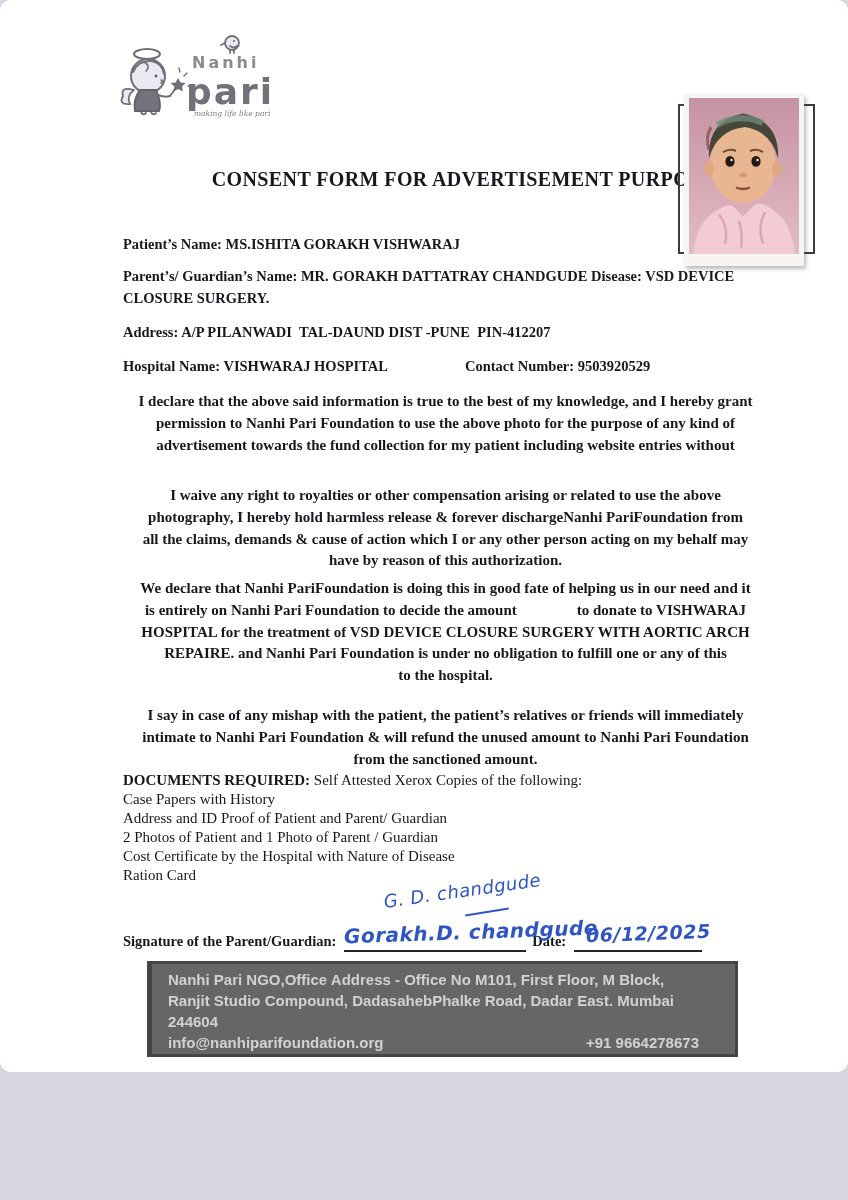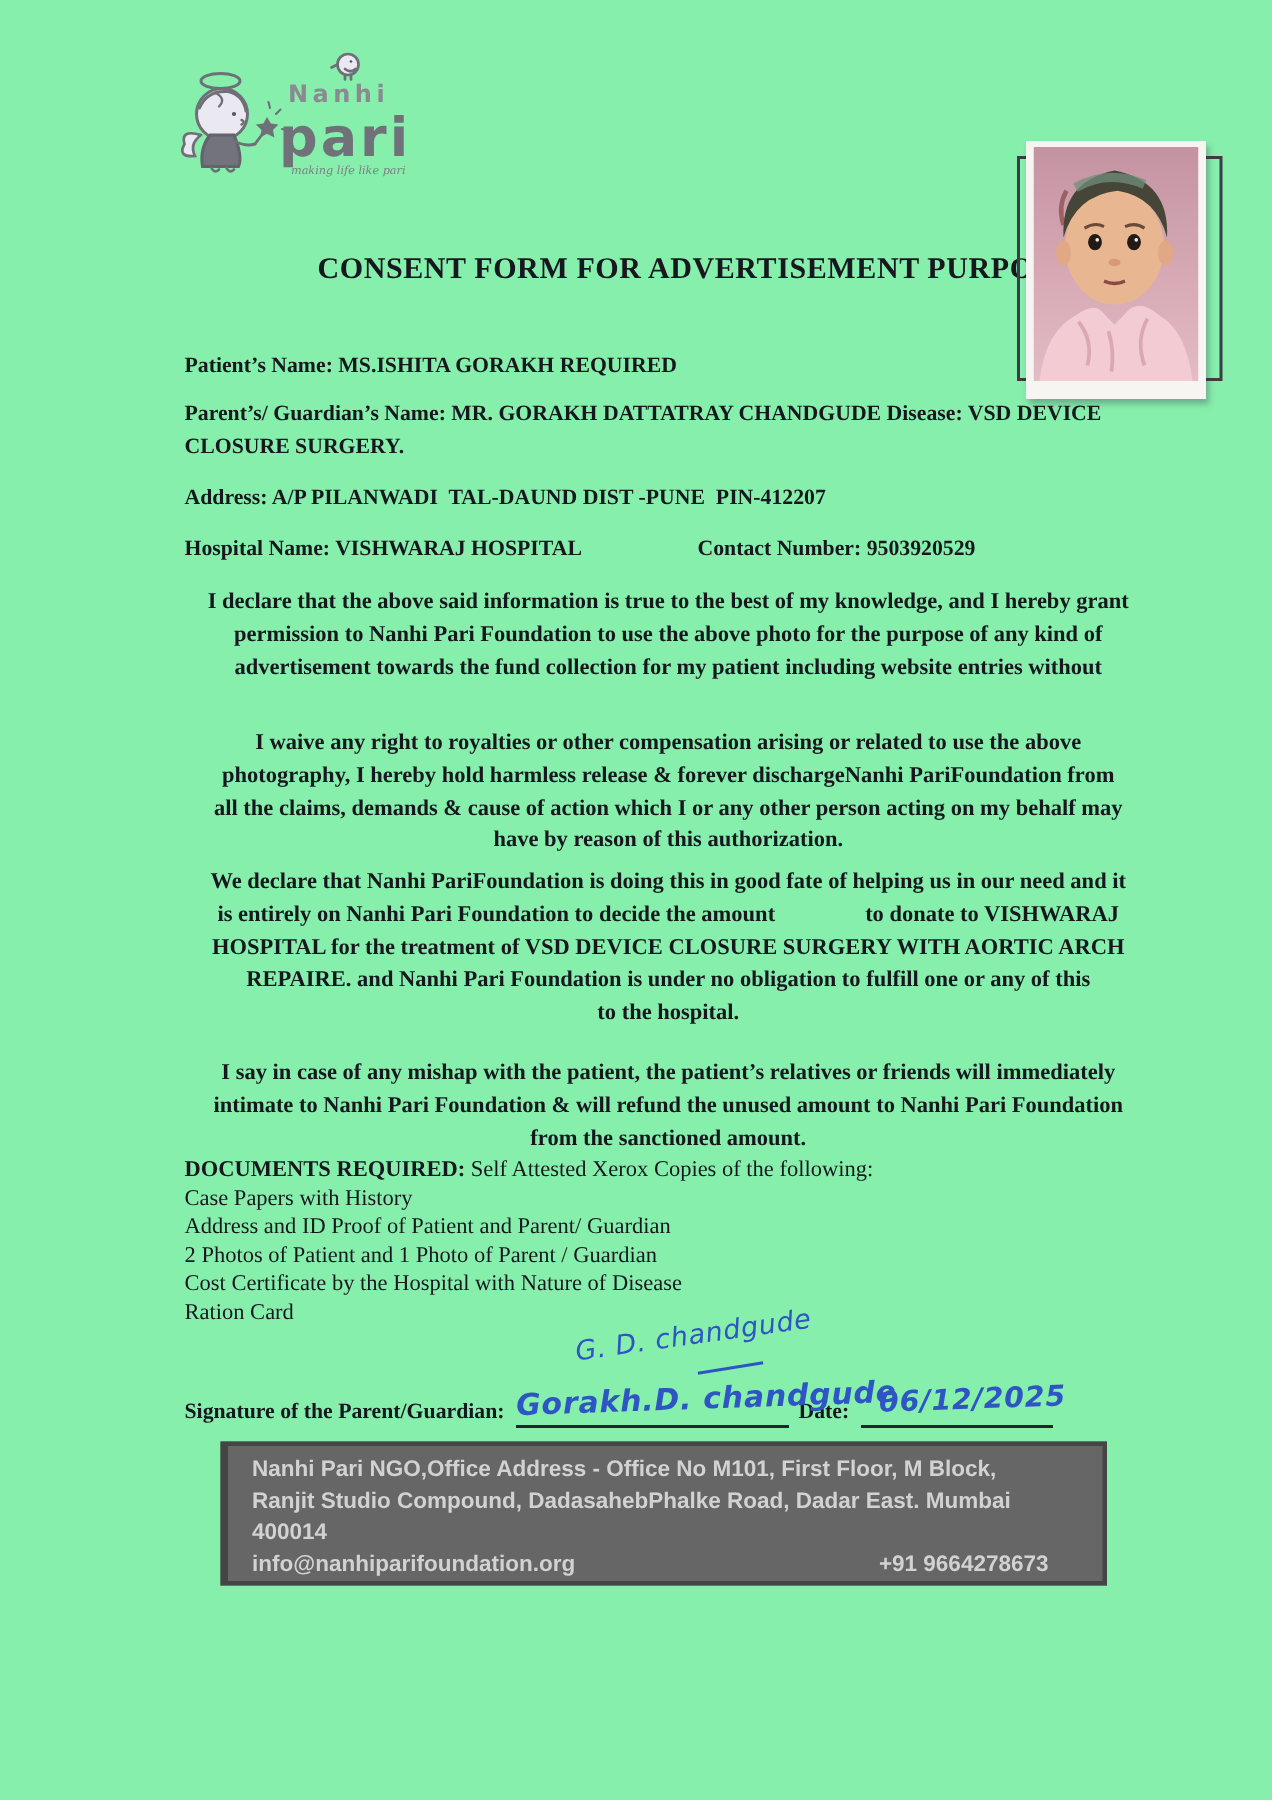--- a/index.html
+++ b/index.html
@@ -1,17 +1,17 @@
 <!DOCTYPE html>
 <html><head>
 <meta charset="utf-8">
 <style>
   html,body{margin:0;padding:0;}
   body{background:#d8d6de;font-family:"Liberation Serif",serif;}
-  .page{position:relative;width:848px;height:1200px;margin:0 auto;background:#86efac;overflow:hidden;color:#17171f;}
+  .page{position:relative;width:848px;height:1072px;margin:0 auto;background:#ffffff;overflow:hidden;color:#17171f;border-radius:11px;}
 
   
   .logo{position:absolute;left:108px;top:30px;width:190px;height:100px;}
 
   
   .title{position:absolute;left:148px;top:168px;width:630px;text-align:center;
          font-weight:bold;font-size:20px;letter-spacing:.4px;}
 
   
   .photo-frame{position:absolute;left:678px;top:104px;width:133px;height:146px;
@@ -141,21 +141,21 @@
 
       <path d="M47 86 Q54 89 61 86" stroke="#8a4a44" stroke-width="2.2" fill="none"></path>
 
       <path d="M4 150 Q8 118 28 108 Q40 100 45 105 L54 114 L64 104 Q72 98 84 108 Q102 118 106 150 Z" fill="#f2ccd2"></path>
       <path d="M30 112 Q40 124 36 140 M76 110 Q68 124 74 140 M50 118 Q54 130 52 144" stroke="#dba8b2" stroke-width="2.5" fill="none"></path>
     </svg>
   </div>
 
   <div class="field f-patient">
     <span>Patient’s Name:</span>
-    <span>MS.ISHITA GORAKH REQUIRED</span>
+    <span>MS.ISHITA GORAKH VISHWARAJ</span>
   </div>
 
   <div class="field f-guardian">
     <span>Parent’s/ Guardian’s Name:</span>
     <span>MR. GORAKH DATTATRAY CHANDGUDE</span>
     <span>Disease:</span>
     <span>VSD DEVICE CLOSURE SURGERY.</span>
   </div>
 
   <div class="field f-address">
@@ -221,20 +221,20 @@
     </span>
     <span class="date-label">Date:</span>
     <span class="date-line">
       <span class="hand">06/12/2025</span>
     </span>
   </div>
 
   <div class="footer">
     <div>Nanhi Pari NGO,Office Address - Office No M101, First Floor, M Block,</div>
     <div>Ranjit Studio Compound, DadasahebPhalke Road, Dadar East. Mumbai</div>
-    <div>400014</div>
+    <div>244604</div>
     <div class="footer-row">
       <span>info@nanhiparifoundation.org</span>
       <span>+91 9664278673</span>
     </div>
   </div>
 
 </div>
 
 </body></html>

